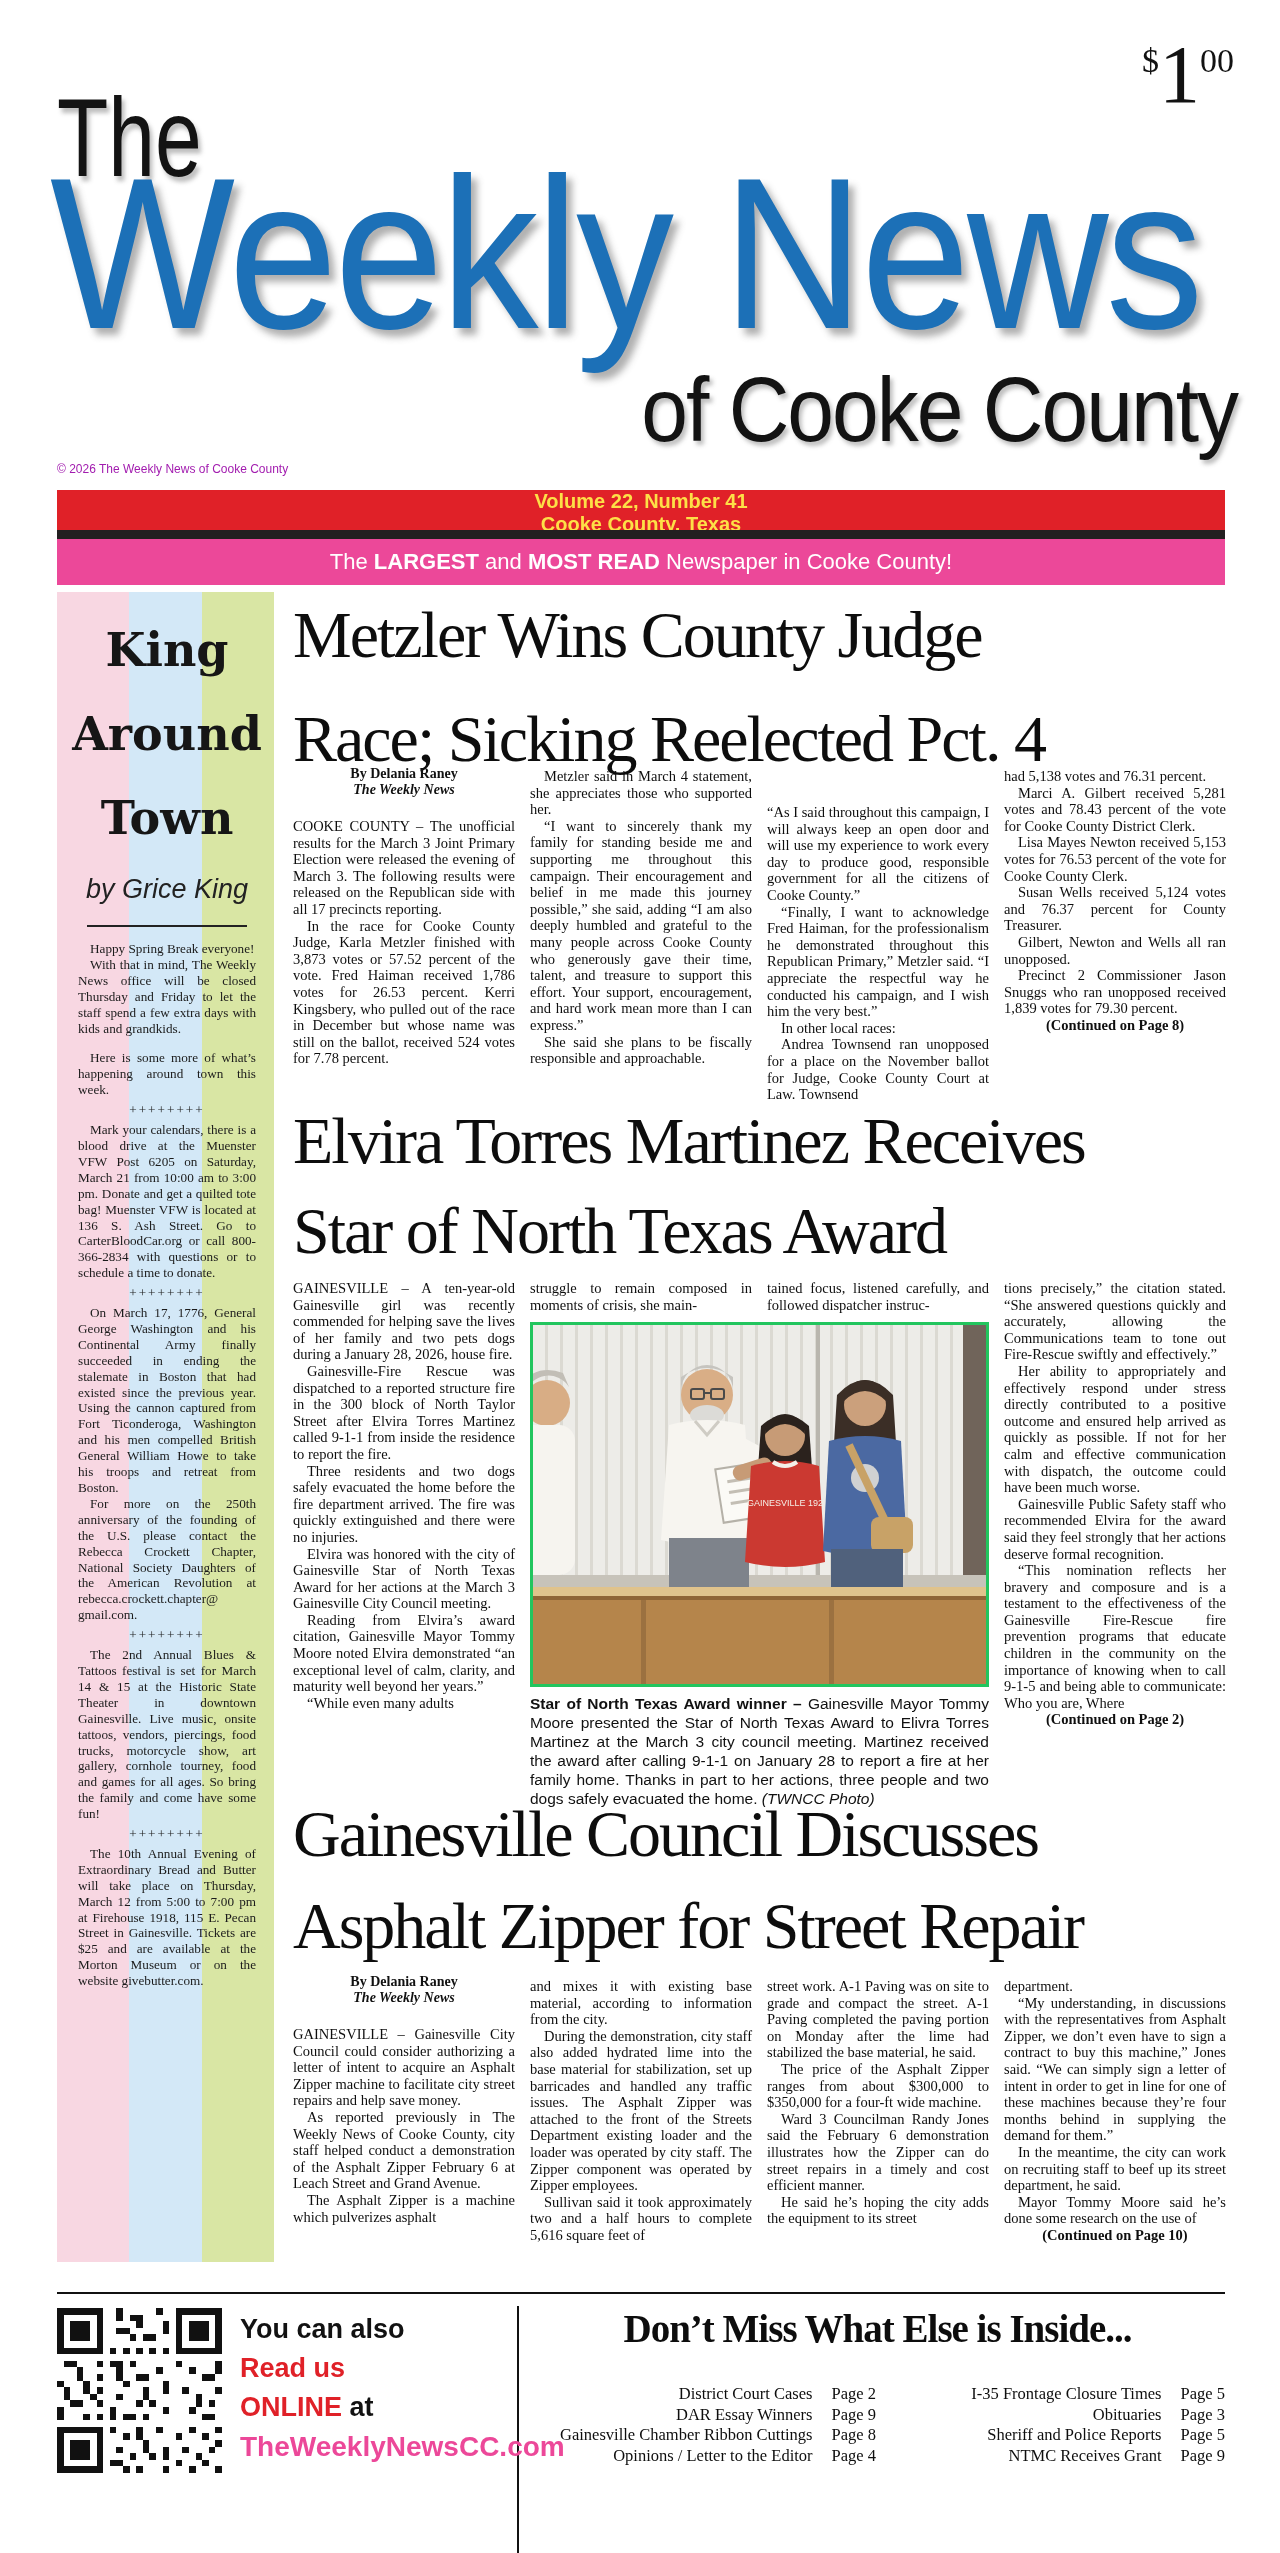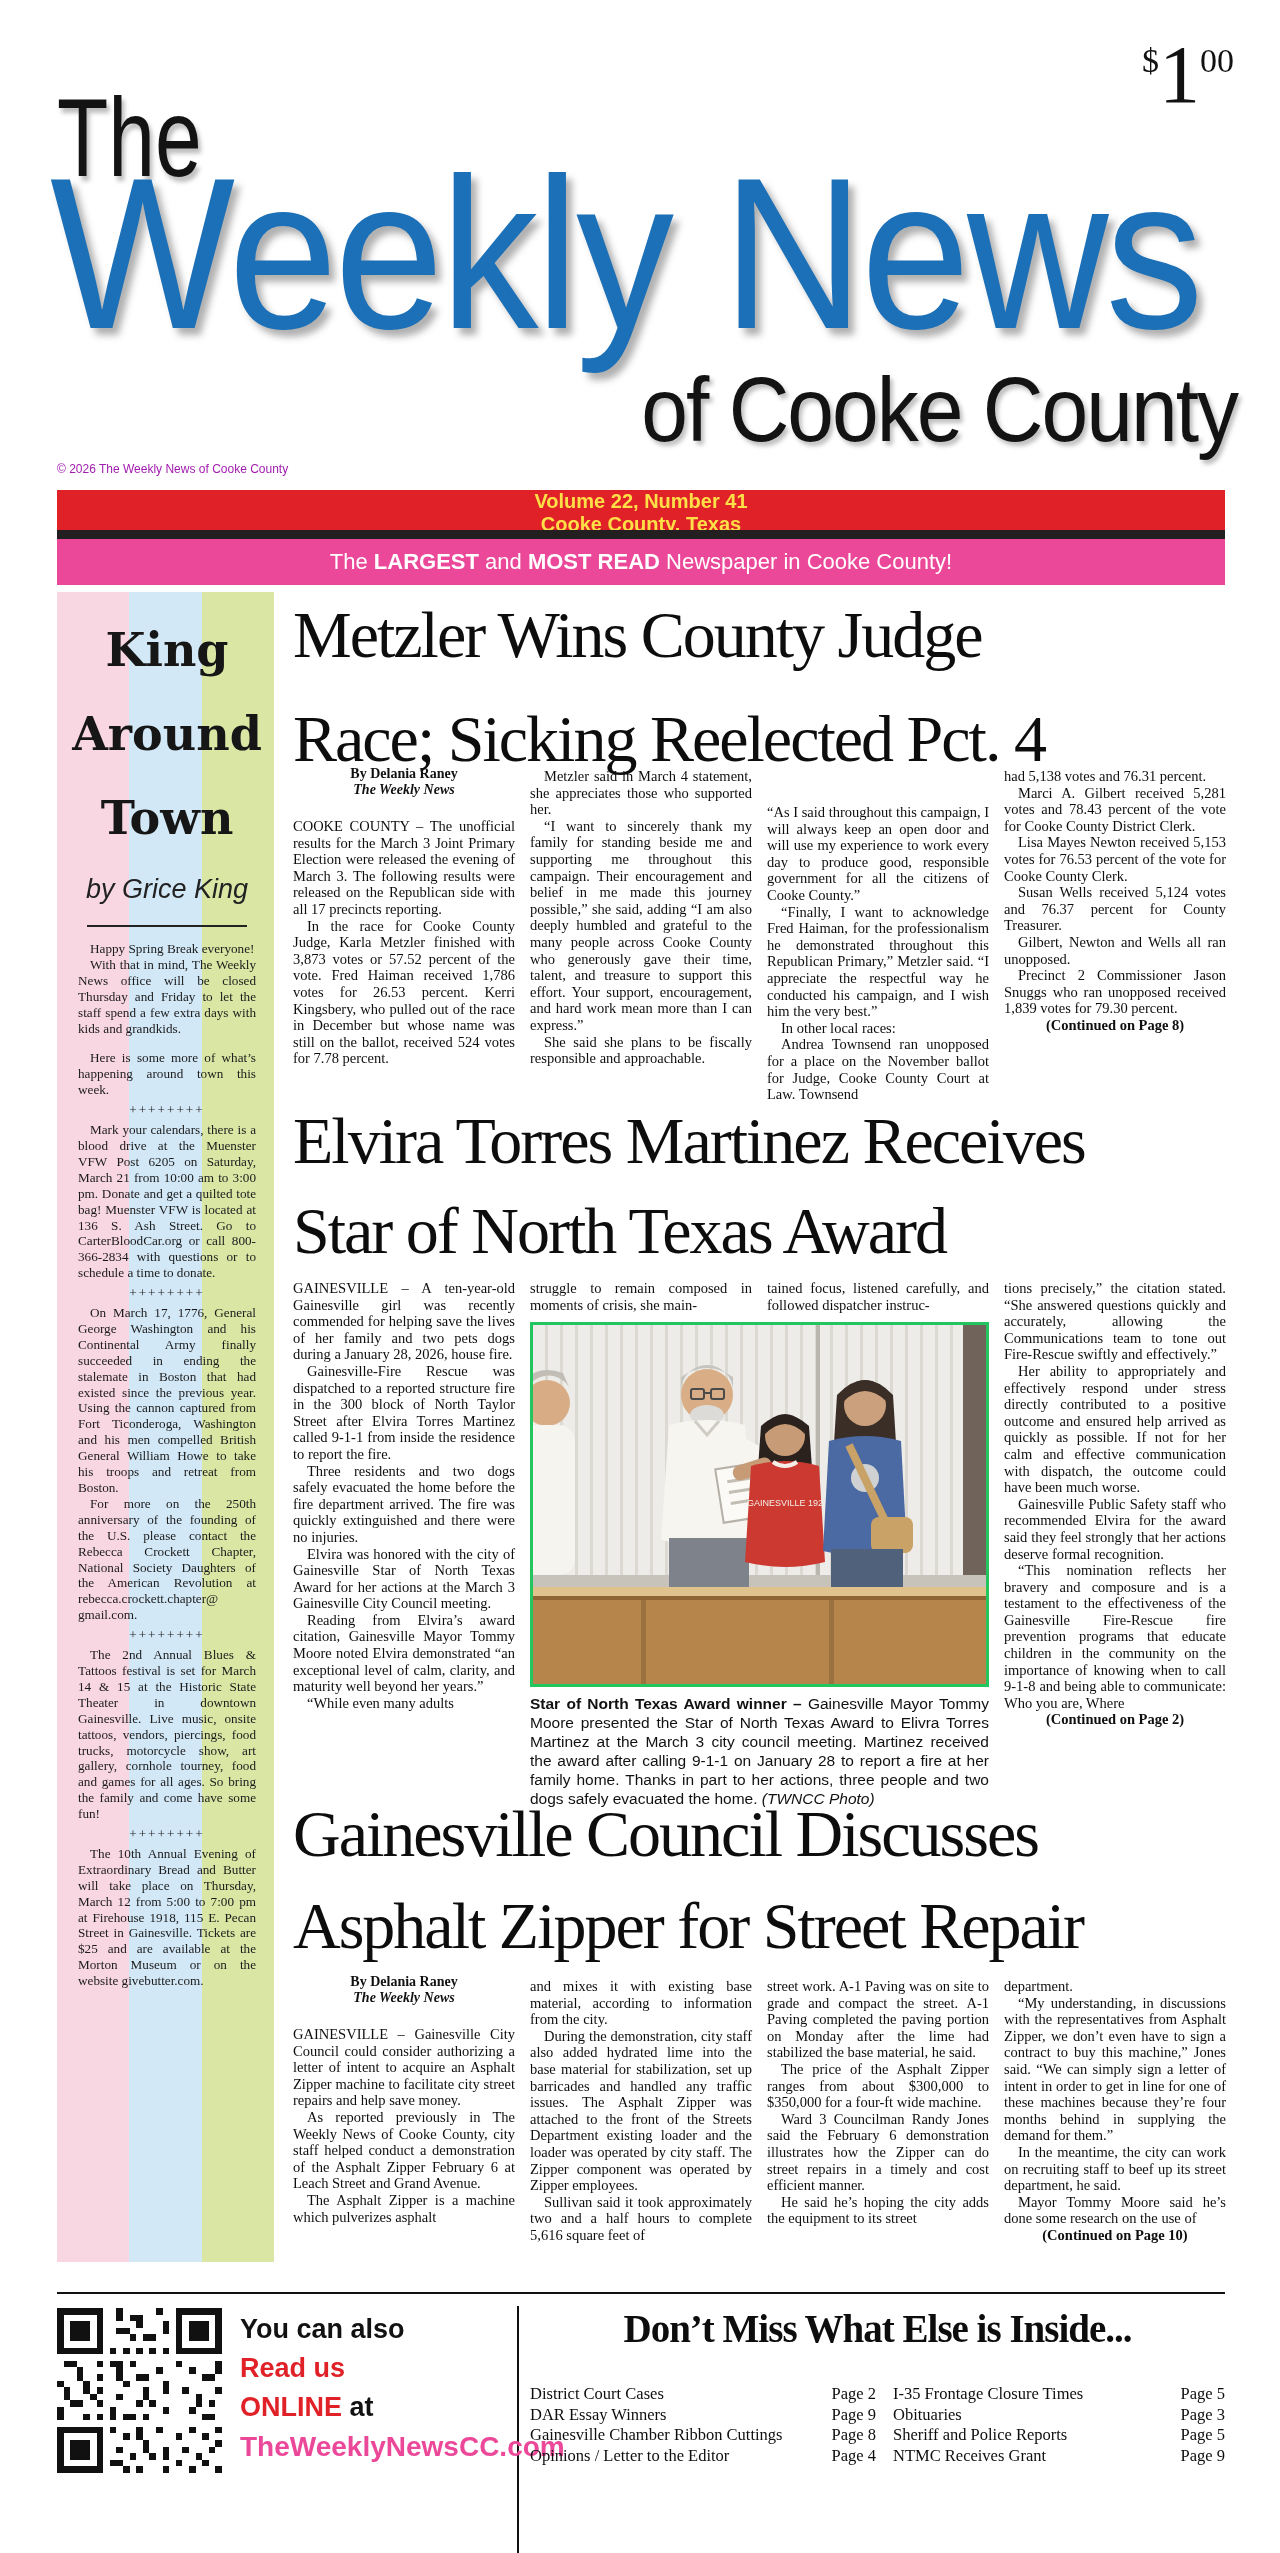--- a/index.html
+++ b/index.html
@@ -77,21 +77,21 @@
           font-weight:bold;font-size:27px;line-height:39px;color:#121212;}
   .red{color:#e02128;}
   .website{color:#ec4899;font-size:28px;}
   .inside-title{position:absolute;left:530px;top:2306px;width:695px;text-align:center;
                 font-family:"Liberation Serif",serif;font-weight:bold;font-size:39px;
                 letter-spacing:-1px;color:#0d0d0d;}
   .index{position:absolute;top:2384px;font-family:"Liberation Serif",serif;font-size:16.5px;
          line-height:20.5px;color:#0e0e0e;}
   .idx-left{left:530px;width:346px;}
   .idx-right{left:893px;width:332px;}
-  .idx-row{display:flex;justify-content:space-between;gap:19px;}
+  .idx-row{display:flex;justify-content:flex-end;gap:19px;}
 </style>
 </head>
 <body>
 
 <div class="page">
 
   <div class="price">
     <span class="p-sup">$</span>
     <span class="p-num">1</span>
     <span class="p-sup">00</span>
@@ -181,21 +181,21 @@
   <div class="col" style="left:530px;top:1280px;">
     <p class="ni">struggle to remain composed in moments of crisis, she main-</p>
   </div>
   <div class="col" style="left:767px;top:1280px;">
     <p class="ni">tained focus, listened carefully, and followed dispatcher instruc-</p>
   </div>
   <div class="col" style="left:1004px;top:1280px;">
     <p class="ni">tions precisely,” the citation stated. “She answered questions quickly and accurately, allowing the Communications team to tone out Fire-Rescue swiftly and effectively.”</p>
     <p>Her ability to appropriately and effectively respond under stress directly contributed to a positive outcome and ensured help arrived as quickly as possible. If not for her calm and effective communication with dispatch, the outcome could have been much worse.</p>
     <p>Gainesville Public Safety staff who recommended Elvira for the award said they feel strongly that her actions deserve formal recognition.</p>
-    <p>“This nomination reflects her bravery and composure and is a testament to the effectiveness of the Gainesville Fire-Rescue fire prevention programs that educate children in the community on the importance of knowing when to call 9-1-8 and being able to communicate: Who you are, Where</p>
+    <p>“This nomination reflects her bravery and composure and is a testament to the effectiveness of the Gainesville Fire-Rescue fire prevention programs that educate children in the community on the importance of knowing when to call 9-1-5 and being able to communicate: Who you are, Where</p>
     <p class="cont">(Continued on Page 2)</p>
   </div>
 
   <div class="photo">
     <svg width="453" height="359" viewBox="0 0 453 359">
       <defs>
         <pattern id="bl" width="15" height="8" patternUnits="userSpaceOnUse">
           <rect width="15" height="8" fill="#edece8"></rect>
           <rect x="12" width="3" height="8" fill="#dbd9d2"></rect>
         </pattern>

